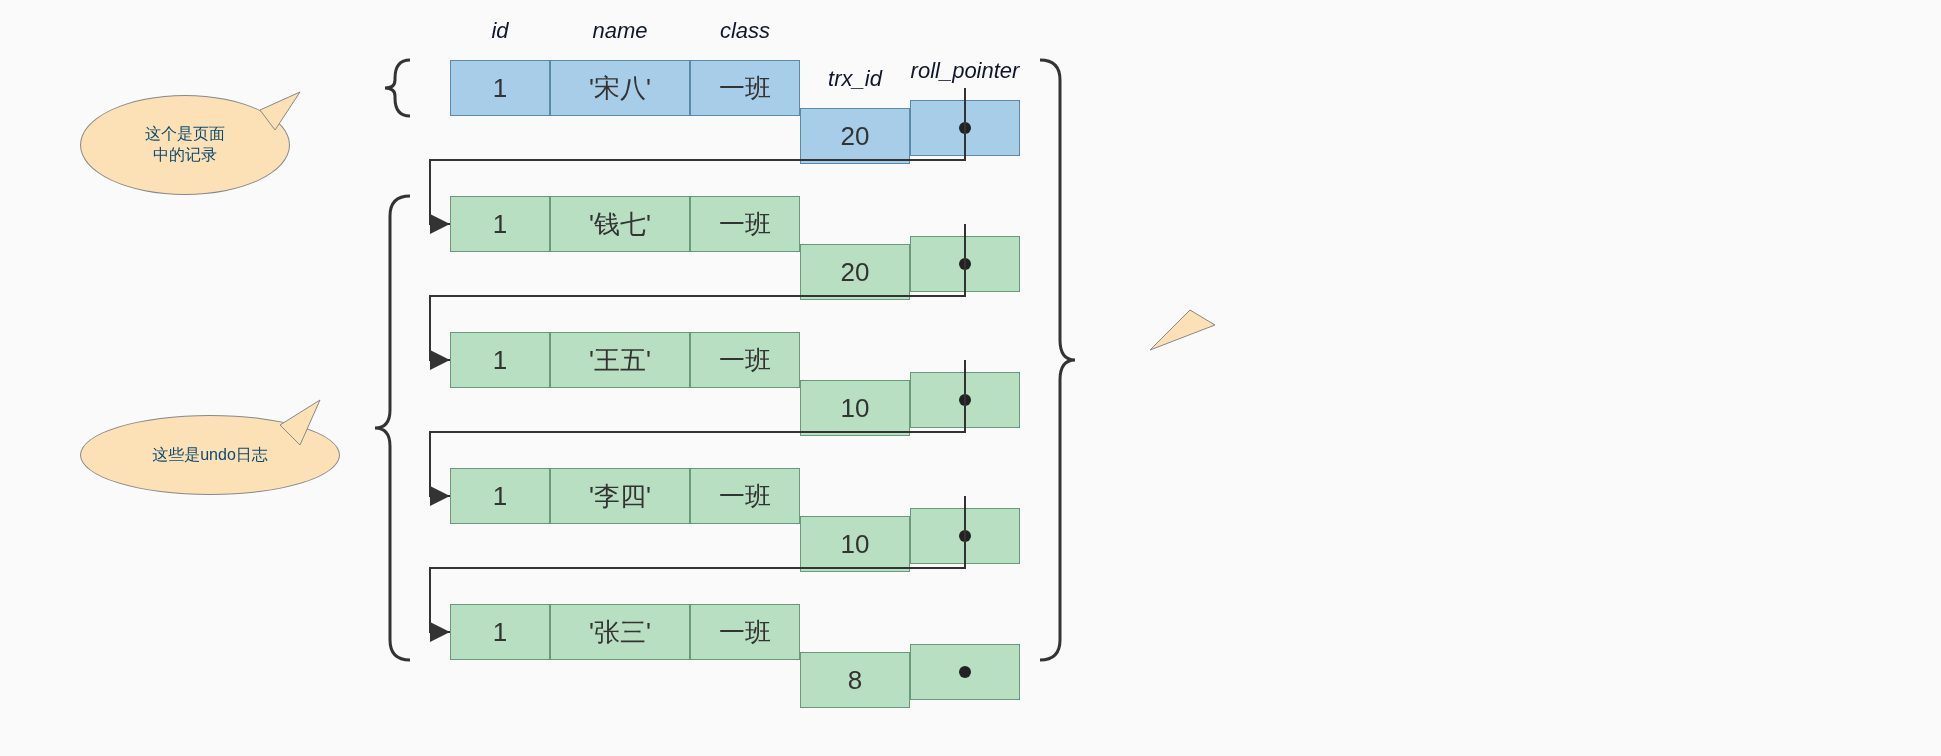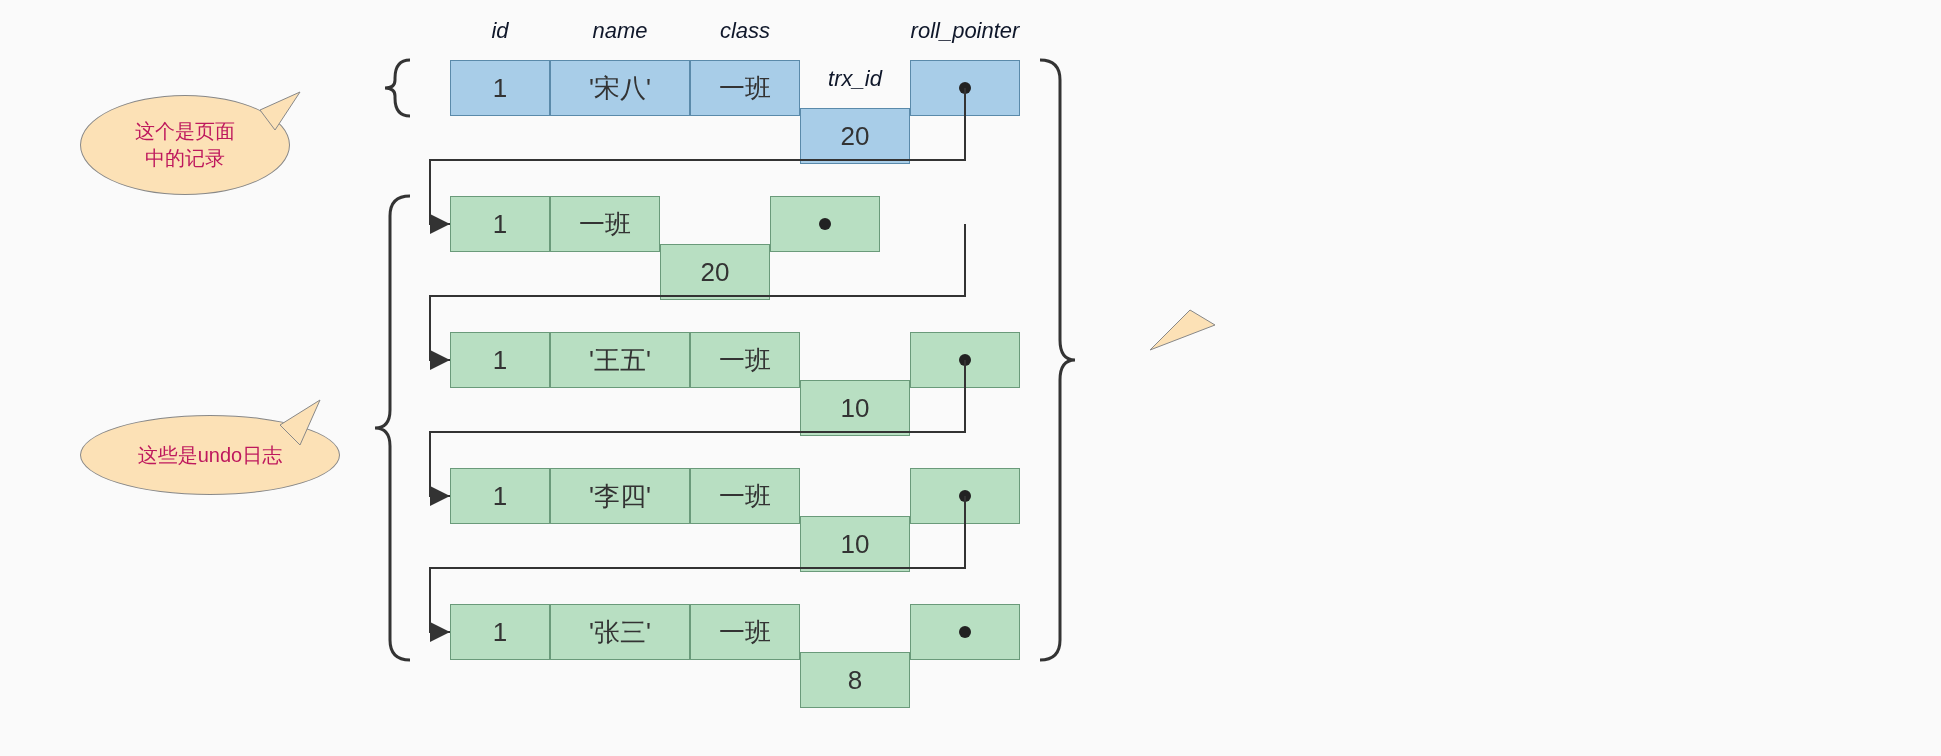--- a/index.html
+++ b/index.html
@@ -40,35 +40,35 @@
       font-size: 26px;
       color: #333;
       height: 56px;
     }
     .row-blue .cell { background: #a8cde8; border-color: #5a8aaa; }
     .row-green .cell { background: #b8dfc2; border-color: #6a9a7a; }
     .w-id { width: 100px; }
     .w-name { width: 140px; }
     .w-class { width: 110px; }
     .w-trx { width: 110px; margin-top: 48px; }
-    .w-roll { width: 110px; }
+    .w-roll { width: 110px; margin-top: 40px; }
     .dot {
       width: 12px; height: 12px; background: #222; border-radius: 50%;
     }
     .bubble {
       position: absolute;
       background: #fce1b6;
       border: 1px solid #888;
       border-radius: 50%;
       display: flex;
       align-items: center;
       justify-content: center;
       text-align: center;
-      font-size: 20px;
-      color: #be185d;
+      font-size: 16px;
+      color: #0c4a6e;
       padding: 10px;
     }
     svg.connectors {
       position: absolute;
       left: 0; top: 0;
       width: 1941px; height: 756px;
       pointer-events: none;
     }
   </style>
 </head>
@@ -88,20 +88,21 @@
   <div class="cell w-name">'宋八'</div>
   <div class="cell w-class">一班</div>
   <div class="cell w-trx">20</div>
   <div class="cell w-roll">
         <div class="dot"></div>
       </div>
 </div>
 
 <div class="row row-green" style="top:196px;">
   <div class="cell w-id">1</div>
+  <div class="cell w-name">'钱七'</div>
   <div class="cell w-class">一班</div>
   <div class="cell w-trx">20</div>
   <div class="cell w-roll">
         <div class="dot"></div>
       </div>
 </div>
 
 <div class="row row-green" style="top:332px;">
   <div class="cell w-id">1</div>
   <div class="cell w-name">'王五'</div>

